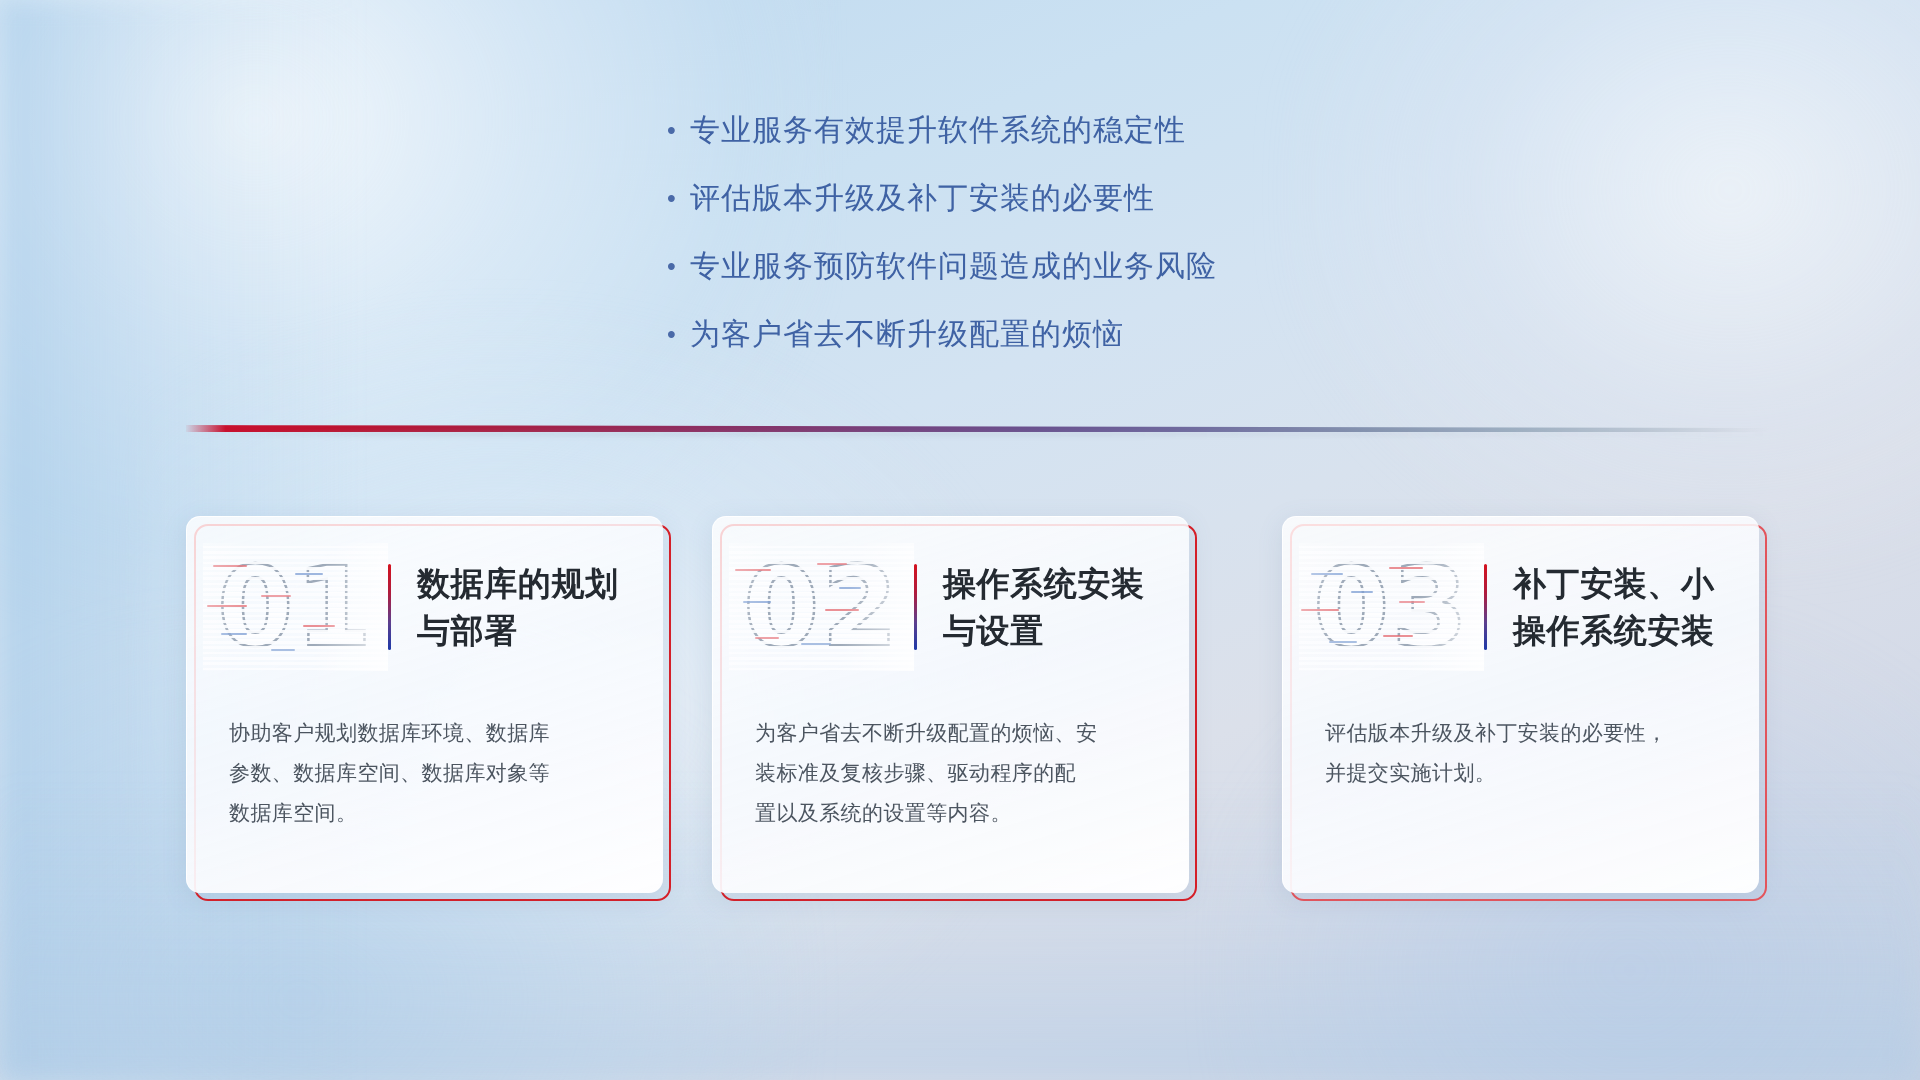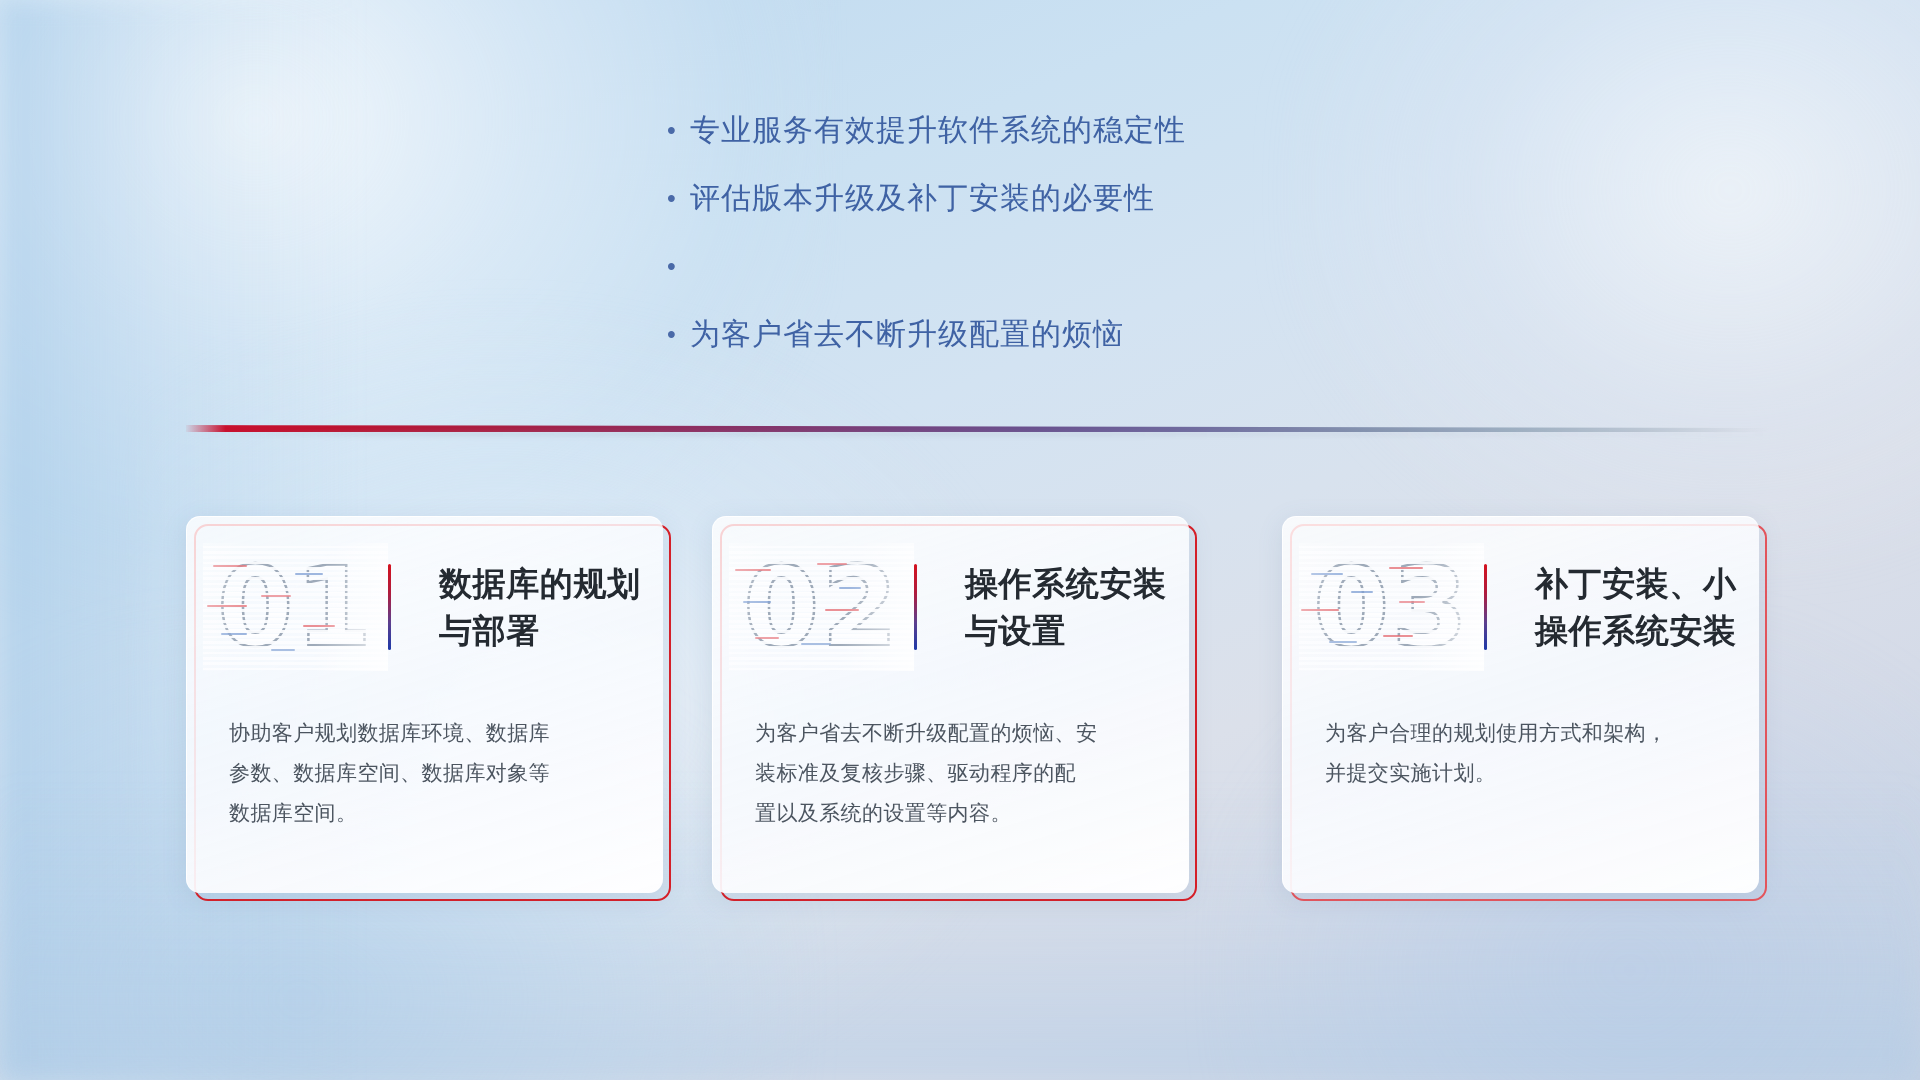--- a/index.html
+++ b/index.html
@@ -317,21 +317,21 @@
   }
   .card-title {
     flex: 1 1 auto;
     color: #242a31;
     font-size: 33px;
     line-height: 47px;
     font-weight: 600;
     letter-spacing: 0.6px;
     padding-right: 18px;
   }
-  .card-title span { display: block; margin-left: 22px; }
+  .card-title span { display: block; }
 
   .card-desc {
     position: absolute;
     left: 42px;
     top: 196px;
     width: 395px;
     color: #4c5560;
     font-size: 21px;
     line-height: 40px;
     letter-spacing: 0.4px;
@@ -356,20 +356,21 @@
     <div class="bullet-row">
       <div class="bullet-dot">•</div>
       <div class="bullet-text">专业服务有效提升软件系统的稳定性</div>
     </div>
     <div class="bullet-row">
       <div class="bullet-dot">•</div>
       <div class="bullet-text">评估版本升级及补丁安装的必要性</div>
     </div>
     <div class="bullet-row">
       <div class="bullet-dot">•</div>
+      <div class="bullet-text">专业服务预防软件问题造成的业务风险</div>
     </div>
     <div class="bullet-row">
       <div class="bullet-dot">•</div>
       <div class="bullet-text">为客户省去不断升级配置的烦恼</div>
     </div>
   </div>
 
   <div class="divider-wrap">
     <div class="divider-line"></div>
     <div class="divider-shadow"></div>
@@ -464,21 +465,21 @@
               </div>
               <div class="num-fade"></div>
             </div>
             <div class="head-bar"></div>
             <div class="card-title">
               <span>补丁安装、小</span>
               <span>操作系统安装</span>
             </div>
           </div>
           <div class="card-desc">
-            <span>为客户合理的规划使用方式和架构，</span>
+            <span>评估版本升级及补丁安装的必要性，</span>
             <span>并提交实施计划。</span>
             <span></span>
           </div>
         </div>
       </div>
     </div>
 
   </div>
 </div>
 

